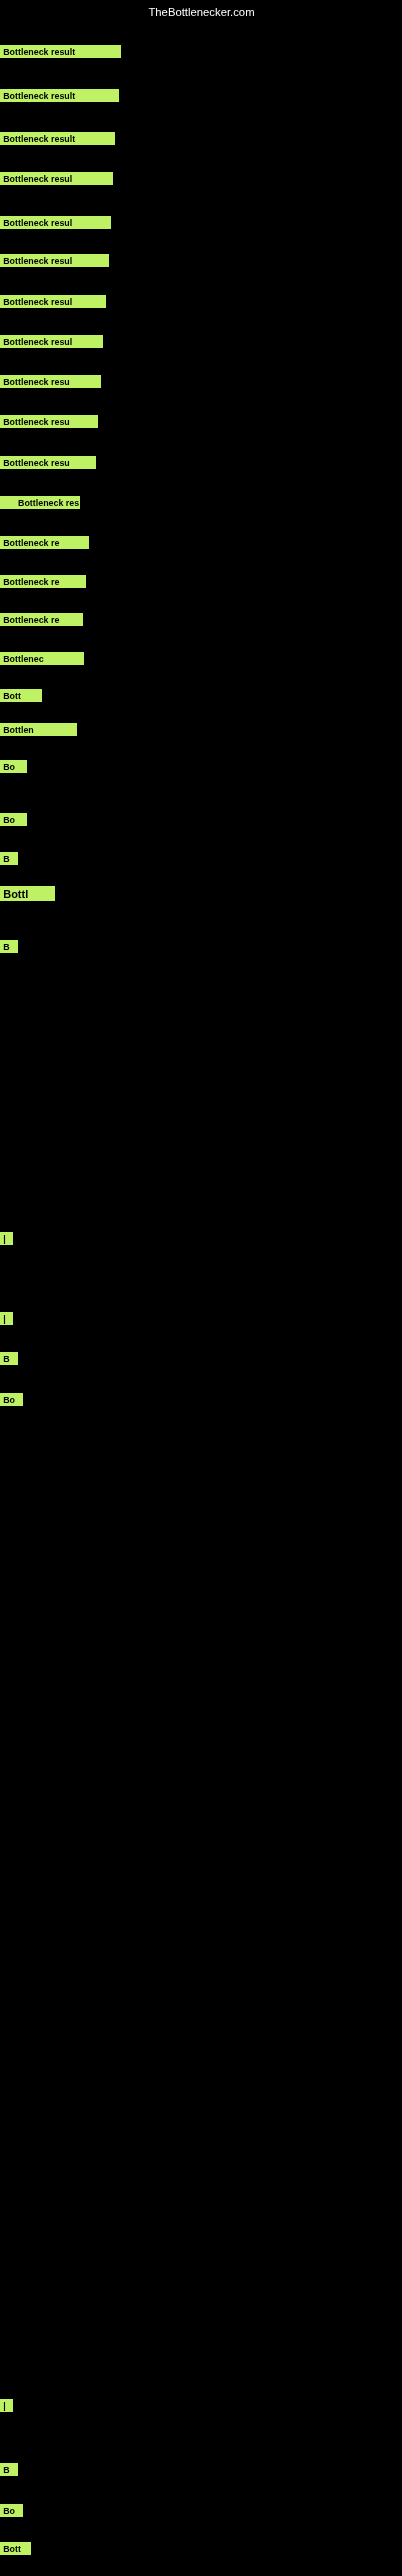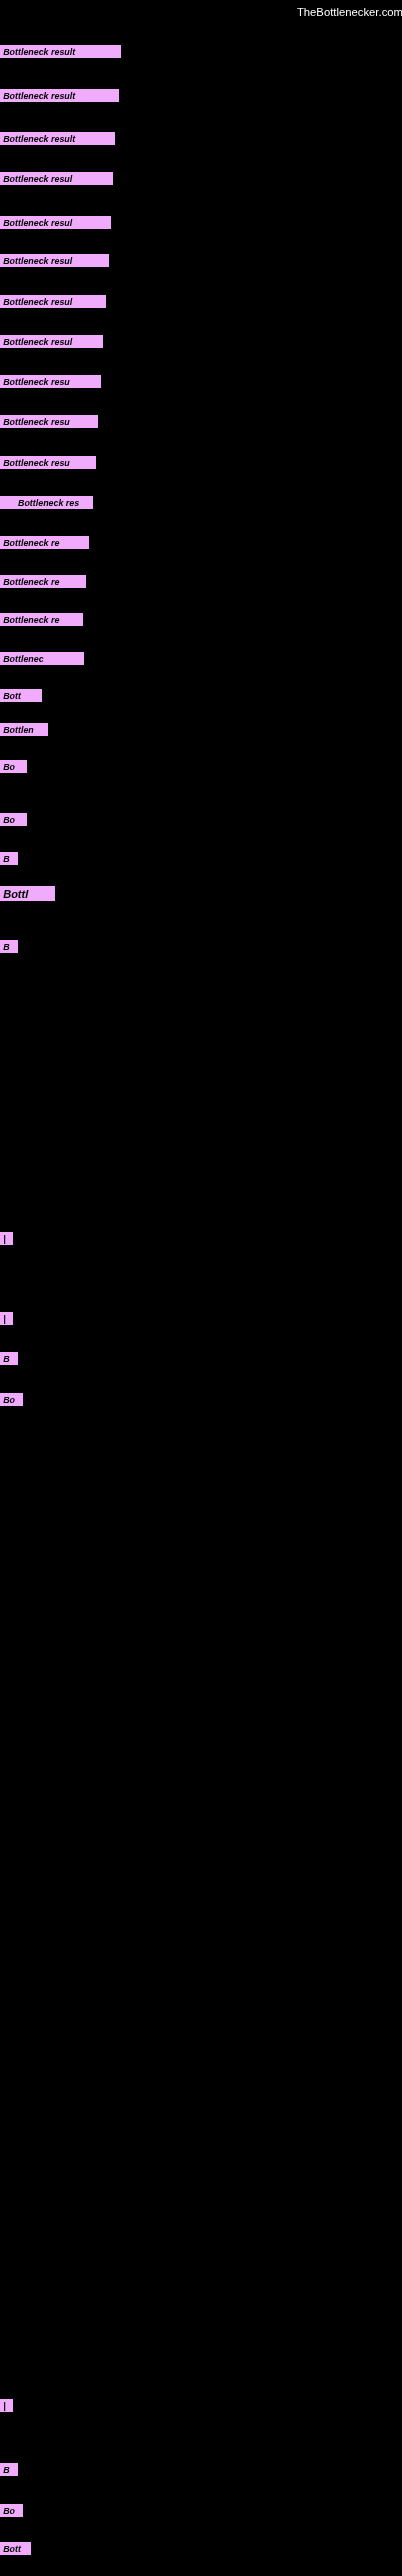--- a/index.html
+++ b/index.html
@@ -12,64 +12,63 @@
       background-color: #000000;
       width: 403px;
       min-height: 2576px;
       font-family: Arial, sans-serif;
       position: relative;
     }
 
     .site-title {
       color: #ffffff;
       font-size: 11.3px;
-      text-align: right;
+      text-align: center;
       padding: 6.4px 0;
       position: absolute;
       top: 0;
       left: 0;
       right: 0;
     }
 
     .bottleneck-item {
       position: absolute;
       left: 0;
-      background-color: #f0abfc;
+      background-color: #bef264;
       color: #000000;
       font-size: 8.9px;
       font-weight: bold;
       padding: 1.6px 3.2px;
       white-space: nowrap;
       overflow: hidden;
-      font-style: italic;
     }
   </style>
 </head>
 <body>
 
 <div class="site-title">TheBottlenecker.com</div>
 
 <div class="bottleneck-item" style="top: 45px; width: 121px; font-size: 8.9px;">Bottleneck result</div>
 <div class="bottleneck-item" style="top: 89px; width: 119px; font-size: 8.9px;">Bottleneck result</div>
 <div class="bottleneck-item" style="top: 132px; width: 115px; font-size: 8.9px;">Bottleneck result</div>
 <div class="bottleneck-item" style="top: 172px; width: 113px; font-size: 8.9px;">Bottleneck resul</div>
 <div class="bottleneck-item" style="top: 216px; width: 111px; font-size: 8.9px;">Bottleneck resul</div>
 <div class="bottleneck-item" style="top: 254px; width: 109px; font-size: 8.9px;">Bottleneck resul</div>
 <div class="bottleneck-item" style="top: 295px; width: 106px; font-size: 8.9px;">Bottleneck resul</div>
 <div class="bottleneck-item" style="top: 335px; width: 103px; font-size: 8.9px;">Bottleneck resul</div>
 <div class="bottleneck-item" style="top: 375px; width: 101px; font-size: 8.9px;">Bottleneck resu</div>
 <div class="bottleneck-item" style="top: 415px; width: 98px; font-size: 8.9px;">Bottleneck resu</div>
 <div class="bottleneck-item" style="top: 456px; width: 96px; font-size: 8.9px;">Bottleneck resu</div>
-<div class="bottleneck-item" style="top: 496px; width: 93px; font-size: 8.9px; padding-left: 18px;">Bottleneck res</div>
+<div class="bottleneck-item" style="top: 496px; width: 80px; font-size: 8.9px; padding-left: 18px;">Bottleneck res</div>
 <div class="bottleneck-item" style="top: 536px; width: 89px; font-size: 8.9px;">Bottleneck re</div>
 <div class="bottleneck-item" style="top: 575px; width: 86px; font-size: 8.9px;">Bottleneck re</div>
 <div class="bottleneck-item" style="top: 613px; width: 83px; font-size: 8.9px;">Bottleneck re</div>
 <div class="bottleneck-item" style="top: 652px; width: 84px; font-size: 8.9px;">Bottlenec</div>
 <div class="bottleneck-item" style="top: 689px; width: 42px; font-size: 8.9px;">Bott</div>
-<div class="bottleneck-item" style="top: 723px; width: 48px; font-size: 8.9px;">Bottlen</div>
+<div class="bottleneck-item" style="top: 723px; width: 77px; font-size: 8.9px;">Bottlen</div>
 <div class="bottleneck-item" style="top: 760px; width: 27px; font-size: 8.9px;">Bo</div>
 <div class="bottleneck-item" style="top: 813px; width: 27px; font-size: 8.9px;">Bo</div>
 <div class="bottleneck-item" style="top: 852px; width: 17.7px; font-size: 8.9px;">B</div>
 <div class="bottleneck-item" style="top: 886px; width: 55px; font-size: 11px;">Bottl</div>
 <div class="bottleneck-item" style="top: 940px; width: 17.7px; font-size: 8.9px;">B</div>
 <div class="bottleneck-item" style="top: 1232px; width: 13px; font-size: 8.9px;">|</div>
 <div class="bottleneck-item" style="top: 1312px; width: 13px; font-size: 8.9px;">|</div>
 <div class="bottleneck-item" style="top: 1352px; width: 17.7px; font-size: 8.9px;">B</div>
 <div class="bottleneck-item" style="top: 1393px; width: 22.5px; font-size: 8.9px;">Bo</div>
 <div class="bottleneck-item" style="top: 2399px; width: 13px; font-size: 8.9px;">|</div>

